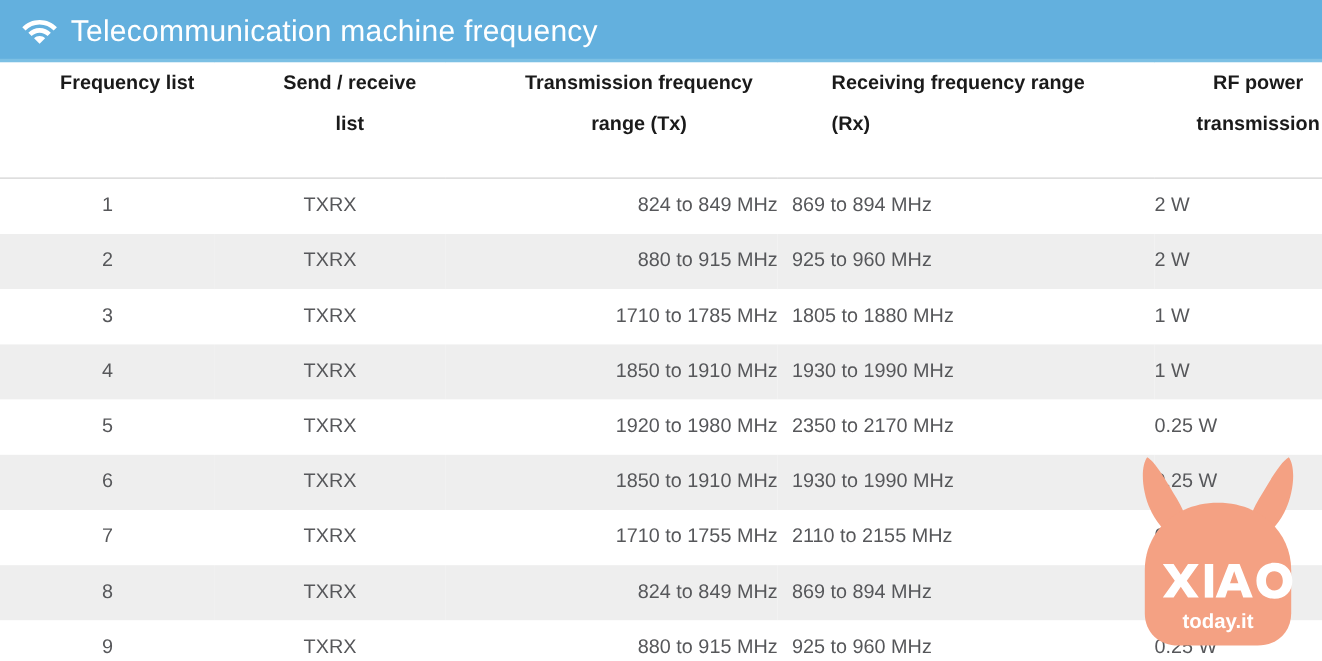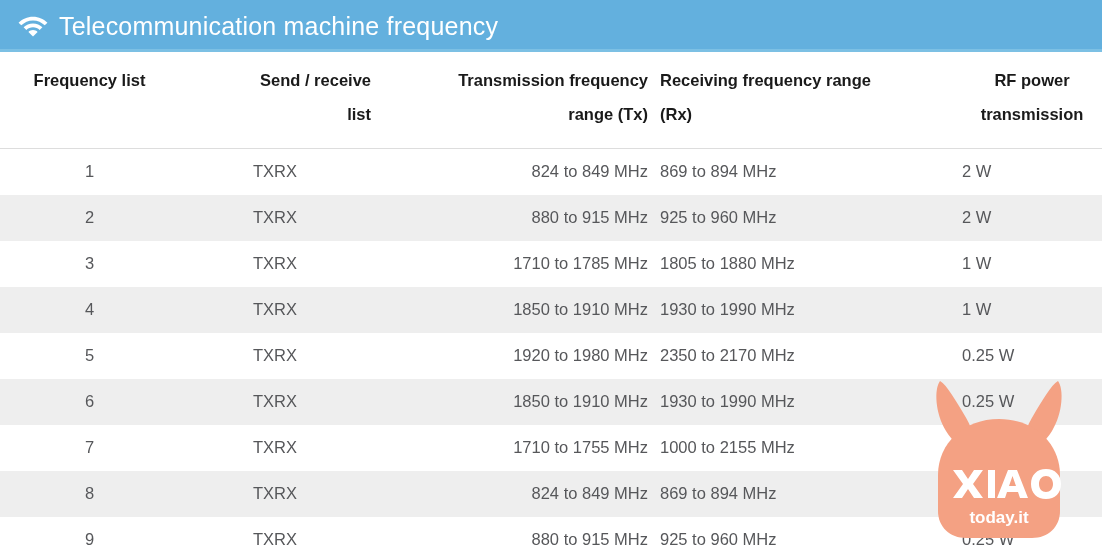--- a/index.html
+++ b/index.html
@@ -78,26 +78,26 @@
     font-weight: bold;
     color: #1a1a1a;
     padding: 0;
     vertical-align: top;
     background: #ffffff;
     border-bottom: 1px solid #dddddd;
     height: 96px;
     box-sizing: border-box;
   }
   .hdr-inner {
-    padding-top: 11px;
     line-height: 34px;
+    margin-left: 33px;
   }
   .th-c1 .hdr-inner { text-align: center; padding-right: 0px; }
-  .th-c2 .hdr-inner { text-align: right; }
-  .th-c3 .hdr-inner { text-align: right; padding-left: 13px; }
+  .th-c2 .hdr-inner { text-align: center; }
+  .th-c3 .hdr-inner { text-align: center; padding-left: 13px; }
   .th-c4 .hdr-inner { text-align: left; padding-left: 12px; }
   .th-c5 .hdr-inner { text-align: center; }
 
   .table td {
     font-size: 16.5px;
     font-weight: 400;
     color: #56575a;
     height: 46px;
     padding: 0;
     vertical-align: middle;
@@ -108,21 +108,21 @@
 
   .td-c1 { text-align: center; }
   .td-c2 { text-align: center; }
   .td-c3 { text-align: right; padding-left: 13px !important; }
   .td-c4 { text-align: left; padding-left: 12px !important; }
   .td-c5 { text-align: left; }
 
   
   .watermark {
     position: absolute;
-    right: 24px;
+    right: 8px;
     bottom: 6px;
     width: 158px;
     height: 170px;
     pointer-events: none;
     z-index: 5;
   }
   .watermark svg { display: block; width: 100%; height: 100%; }
 </style>
 </head>
 <body>
@@ -221,21 +221,21 @@
           <td class="td-c1">6</td>
           <td class="td-c2">TXRX</td>
           <td class="td-c3">1850 to 1910 MHz</td>
           <td class="td-c4">1930 to 1990 MHz</td>
           <td class="td-c5">0.25 W</td>
         </tr>
         <tr class="odd">
           <td class="td-c1">7</td>
           <td class="td-c2">TXRX</td>
           <td class="td-c3">1710 to 1755 MHz</td>
-          <td class="td-c4">1000 to 2155 MHz</td>
+          <td class="td-c4">2110 to 2155 MHz</td>
           <td class="td-c5">0.25 W</td>
         </tr>
         <tr class="even">
           <td class="td-c1">8</td>
           <td class="td-c2">TXRX</td>
           <td class="td-c3">824 to 849 MHz</td>
           <td class="td-c4">869 to 894 MHz</td>
           <td class="td-c5">0.25 W</td>
         </tr>
         <tr class="odd">

